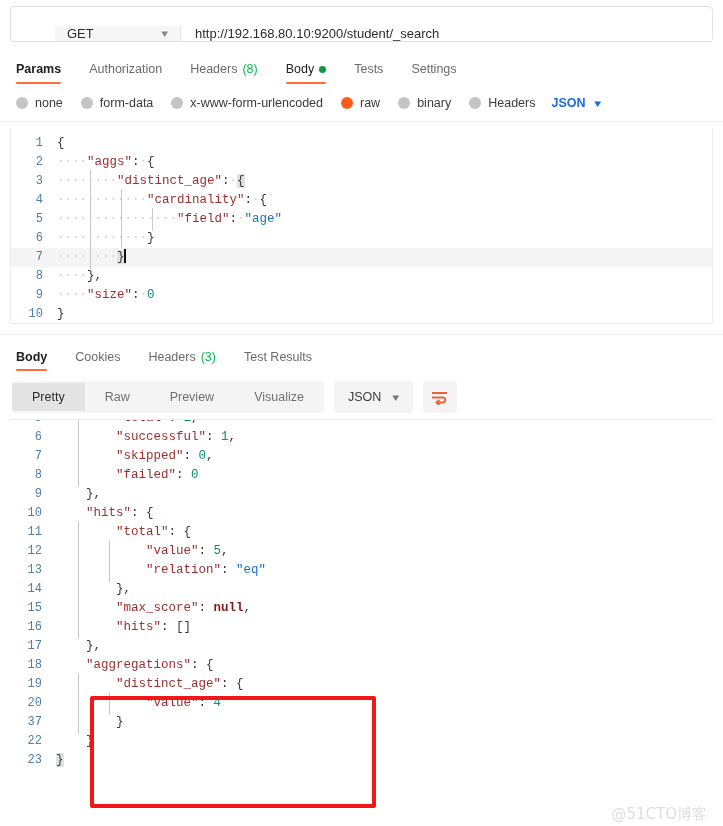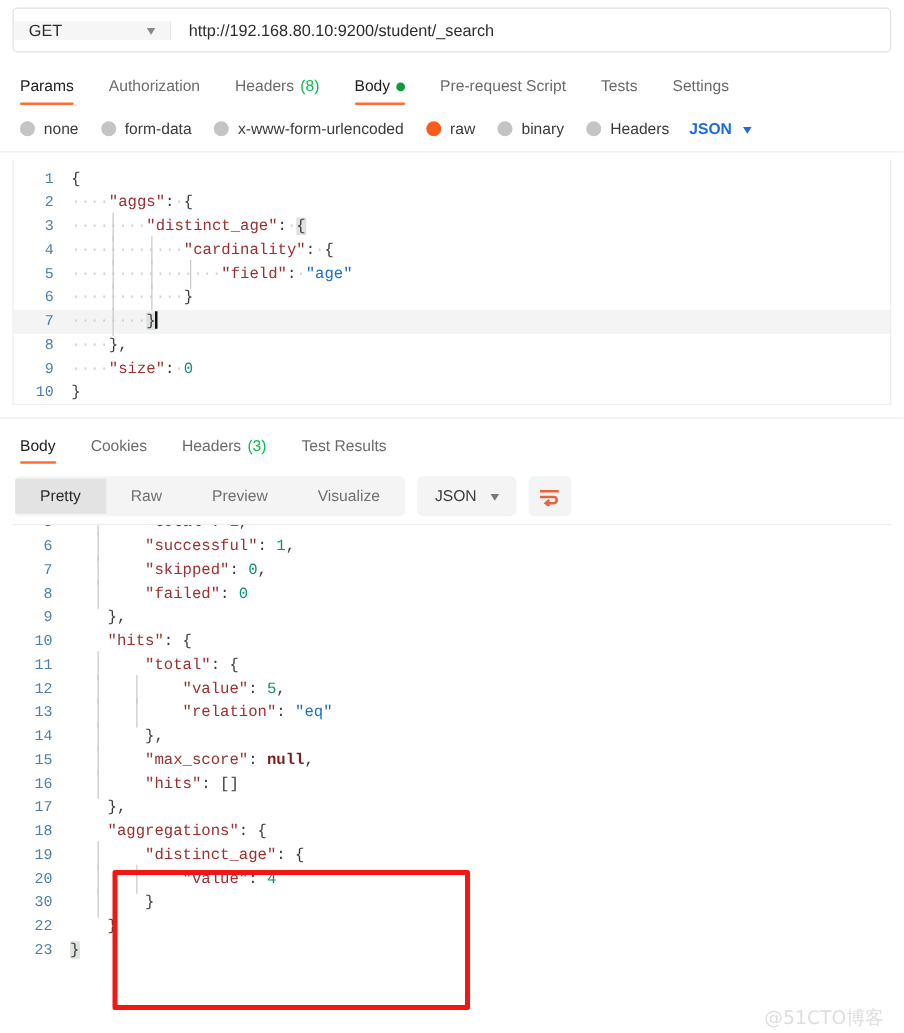--- a/index.html
+++ b/index.html
@@ -7,27 +7,28 @@
     margin: 0; padding: 0;
     width: 723px; height: 826px;
     background: #ffffff;
     font-family: "Liberation Sans", sans-serif;
     overflow: hidden;
   }
   .app { position: relative; width: 723px; height: 826px; background: #fff; }
 
   
   .urlbar {
-    display: flex; align-items: center;
+    display: flex; align-items: flex-end;
     margin: 6px 10px 0 10px;
     height: 36px;
     border: 1px solid #e1e1e1;
     border-radius: 4px;
     background: #fff;
     overflow: hidden;
+    padding-left: 44px;
   }
   .method {
     display: flex; align-items: center; justify-content: space-between;
     width: 126px;
     background: #f6f6f6;
     border-right: 1px solid #e5e5e5;
     padding: 0 12px;
     font-size: 13px; color: #2c2c2c;
     cursor: pointer;
   }
@@ -46,21 +47,21 @@
     height: 28px;
     gap: 0;
   }
   .rtab {
     position: relative;
     font-size: 12.5px; color: #6b6b6b;
     padding: 0 14px 8px 14px;
     cursor: pointer; white-space: nowrap;
     display: flex; align-items: center; gap: 5px;
   }
-  .rtab:first-child { padding-left: 4px; }
+  .rtab:first-child { padding-left: 4px; font-weight: bold; }
   .rtab.active { color: #212121; }
   .rtab.active::after {
     content: ""; position: absolute; left: 14px; right: 14px; bottom: 0;
     height: 2px; background: #ff6c37; border-radius: 1px;
   }
   .rtab:first-child.active::after { left: 4px; }
   .cnt { color: #0cbb52; }
   .greendot {
     width: 7px; height: 7px; border-radius: 50%;
     background: #0b9a3d; display: inline-block;
@@ -219,23 +220,20 @@
     <div class="rtab">
       <span>Authorization</span>
     </div>
     <div class="rtab">
       <span>Headers</span>
       <span class="cnt">(8)</span>
     </div>
     <div class="rtab active">
       <span>Body</span>
       <span class="greendot"></span>
-    </div>
-    <div class="rtab">
-      <span>Pre-request Script</span>
     </div>
     <div class="rtab">
       <span>Tests</span>
     </div>
     <div class="rtab">
       <span>Settings</span>
     </div>
   </div>
 
   <div class="radiorow">
@@ -448,21 +446,21 @@
         <span class="ln">19</span>
         <span class="code"><span class="guide" style="left:22px"></span><span class="ws">        </span><span class="k">"distinct_age"</span><span class="p">:</span> <span class="p">{</span></span>
       </div>
 
       <div class="line">
         <span class="ln">20</span>
         <span class="code"><span class="guide" style="left:22px"></span><span class="guide" style="left:53px"></span><span class="ws">            </span><span class="k">"value"</span><span class="p">:</span> <span class="n">4</span></span>
       </div>
 
       <div class="line">
-        <span class="ln">30</span>
+        <span class="ln">37</span>
         <span class="code"><span class="guide" style="left:22px"></span><span class="ws">        </span><span class="p">}</span></span>
       </div>
 
       <div class="line">
         <span class="ln">22</span>
         <span class="code"><span class="ws">    </span><span class="p">}</span></span>
       </div>
 
       <div class="line">
         <span class="ln">23</span>

